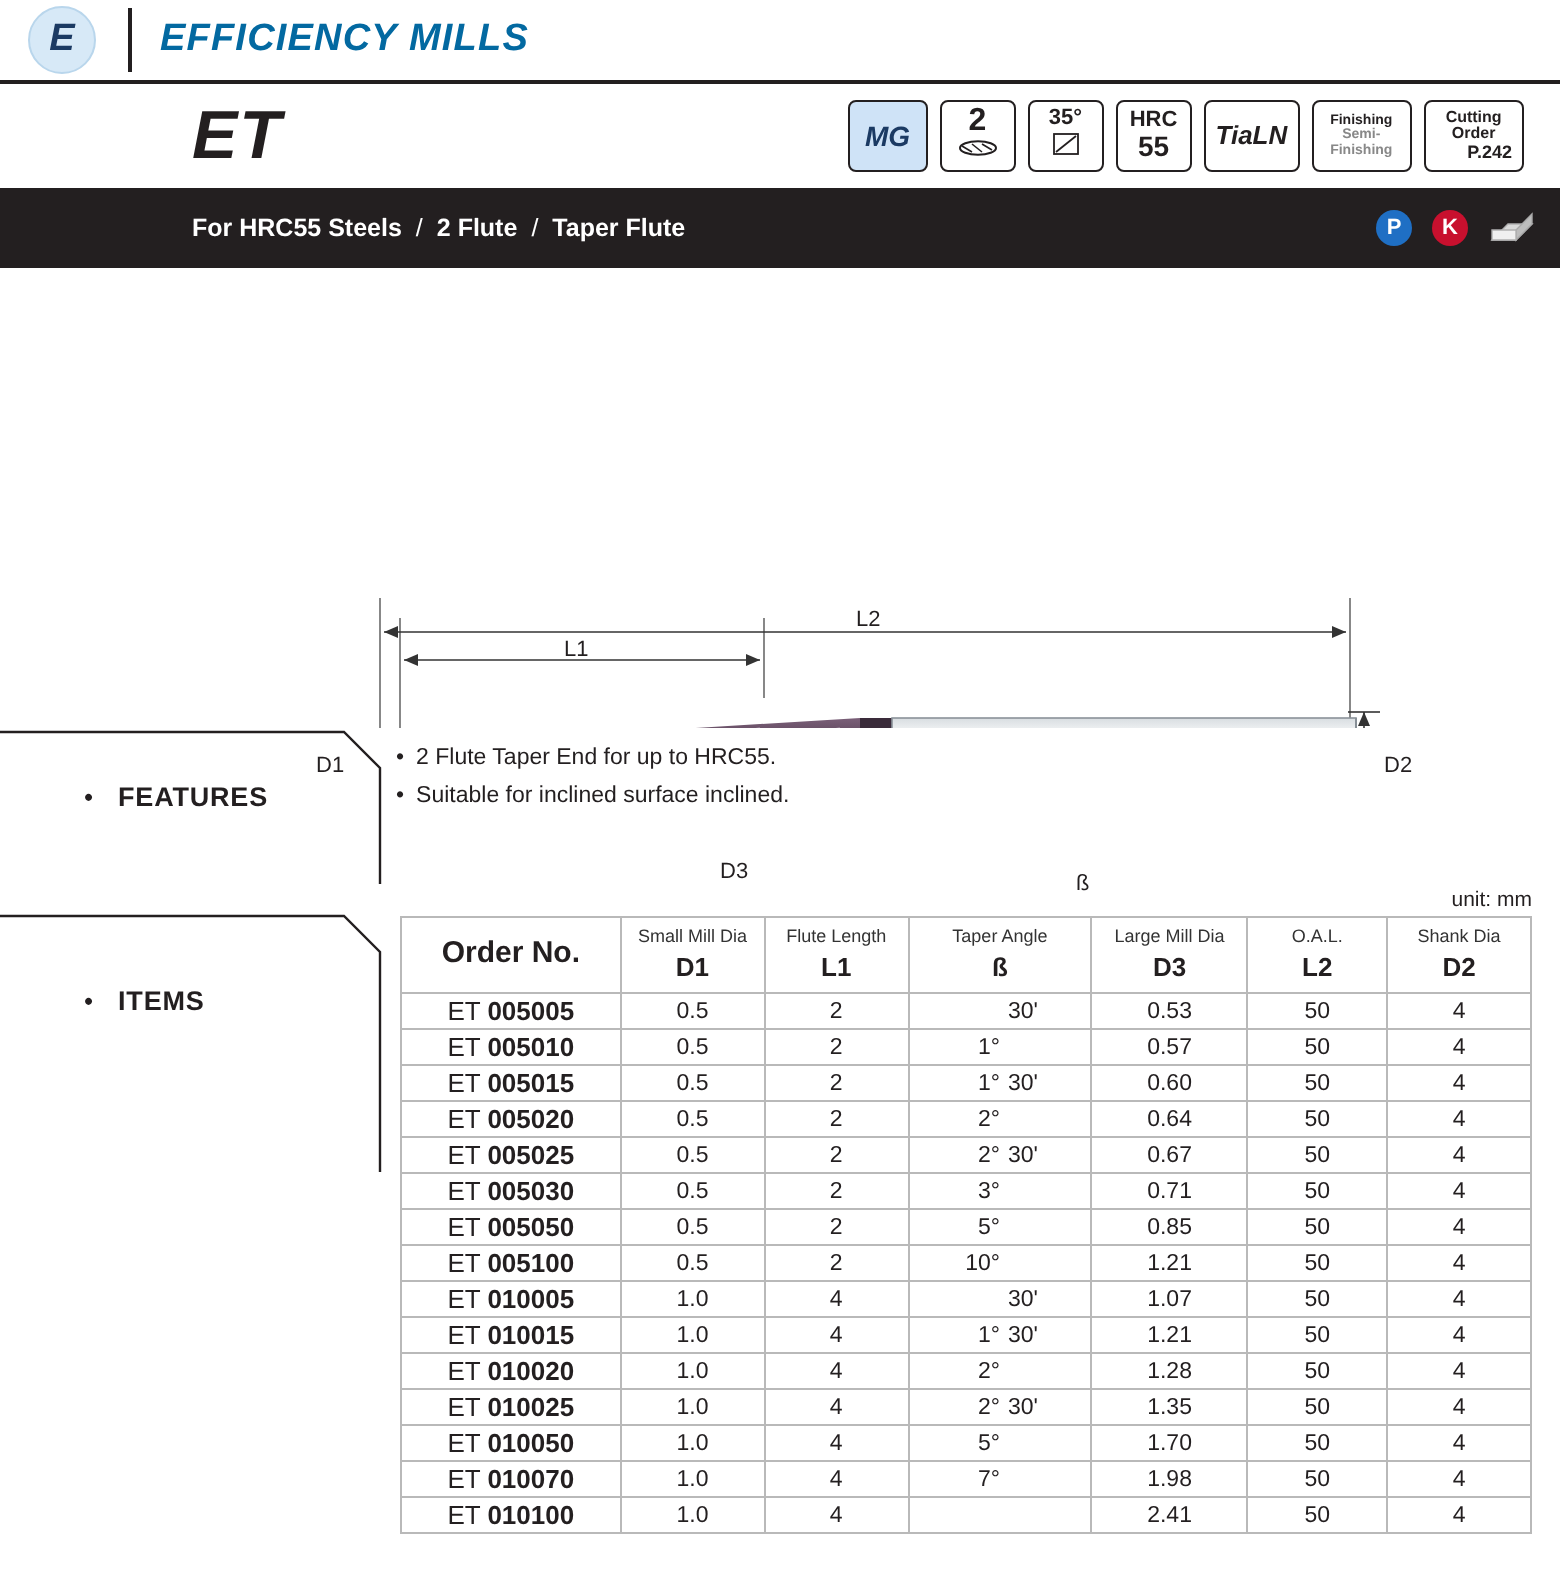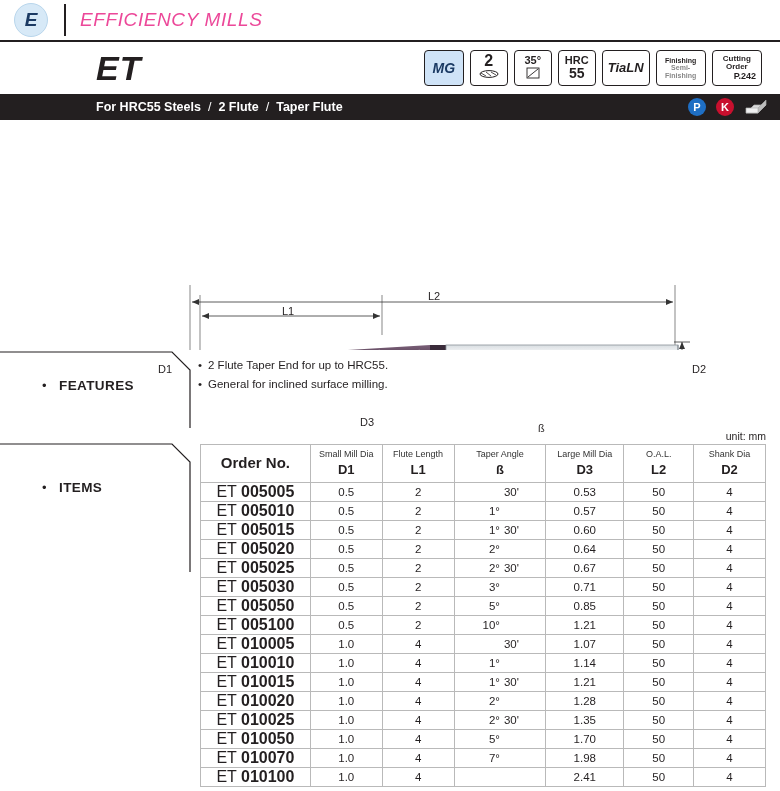--- a/index.html
+++ b/index.html
@@ -38,24 +38,24 @@
     flex: 0 0 auto;
   }
   .brand-divider {
     width: 2px;
     height: 32px;
     background: #231f20;
     margin: 0 14px 0 16px;
   }
   .brand-title {
     font-style: italic;
-    font-weight: normal;
+    font-weight: bold;
     font-size: 19px;
     letter-spacing: 0.6px;
-    color: #ec4899;
+    color: #0369a1;
   }
 
   .series-row {
     display: flex;
     align-items: center;
     height: 52px;
     padding: 0 10px 0 0;
     position: relative;
   }
   .series-code {
@@ -105,21 +105,21 @@
   .badge.fin div { white-space: nowrap; }
   .badge.fin .mid { color: #888; }
   .badge.cutting { font-size: 8px; min-width: 46px; }
   .badge.cutting .pg { font-size: 9px; padding-left: 16px; }
   .flute-icon { width: 22px; height: 14px; position: relative; }
   .flute-icon svg { display:block; }
 
   .subtitle-row {
     background: #231f20;
     color: #ffffff;
-    height: 26px;
+    height: 40px;
     display: flex;
     align-items: center;
     padding-left: 96px;
     font-size: 12.5px;
     font-weight: bold;
     position: relative;
   }
   .subtitle-row .sep { margin: 0 7px; font-weight: normal; }
   .mat-icons {
     margin-left: auto;
@@ -203,21 +203,21 @@
     color: #333;
   }
   table.items thead th .sym {
     display: block;
     font-size: 13px;
     font-weight: bold;
     color: #231f20;
     margin-top: 2px;
   }
   table.items tbody td { font-size: 11.5px; }
-  table.items tbody td.ord { font-size: 16px; }
+  table.items tbody td.ord { font-size: 13px; }
   table.items tbody td.ord b { font-weight: bold; }
   .order-head {
     font-size: 15px !important;
     font-weight: bold !important;
     color: #231f20 !important;
   }
   .ang-deg { display:inline-block; width: 26px; text-align: right; }
   .ang-min { display:inline-block; width: 26px; text-align: left; padding-left: 4px;}
 </style>
 </head>
@@ -410,21 +410,21 @@
 <div class="features-section">
   <svg width="200" height="78" viewBox="0 0 200 78" style="position:absolute;left:0;top:0;">
     <path d="M0 2 L172 2 L190 20 L190 78" fill="none" stroke="#231f20" stroke-width="1.2"></path>
   </svg>
   <div style="position:absolute; left:42px; top:26px;">
     <span style="font-size:13px;">•</span>
     <span class="tab-label" style="margin-left:8px;">FEATURES</span>
   </div>
   <div class="feature-list">
     <div>2 Flute Taper End for up to HRC55.</div>
-    <div>General for inclined surface milling.</div>
+    <div>Suitable for inclined surface inclined.</div>
   </div>
 </div>
 
 <div class="table-section" style="height:395px;">
   <div class="unit-label">unit: mm</div>
 
   <svg width="200" height="130" viewBox="0 0 200 130" style="position:absolute;left:0;top:14px;">
     <path d="M0 2 L172 2 L190 20 L190 130" fill="none" stroke="#231f20" stroke-width="1.2"></path>
   </svg>
   <div style="position:absolute; left:42px; top:50px;">
@@ -547,29 +547,20 @@
         <tr>
           <td class="ord">ET <b>010005</b></td>
           <td>1.0</td>
           <td>4</td>
           <td><span class="ang-deg"></span><span class="ang-min">30'</span></td>
           <td>1.07</td>
           <td>50</td>
           <td>4</td>
         </tr>
         <tr>
-          <td class="ord">ET <b>010010</b></td>
-          <td>1.0</td>
-          <td>4</td>
-          <td><span class="ang-deg">1°</span><span class="ang-min"></span></td>
-          <td>1.14</td>
-          <td>50</td>
-          <td>4</td>
-        </tr>
-        <tr>
           <td class="ord">ET <b>010015</b></td>
           <td>1.0</td>
           <td>4</td>
           <td><span class="ang-deg">1°</span><span class="ang-min">30'</span></td>
           <td>1.21</td>
           <td>50</td>
           <td>4</td>
         </tr>
         <tr>
           <td class="ord">ET <b>010020</b></td>

